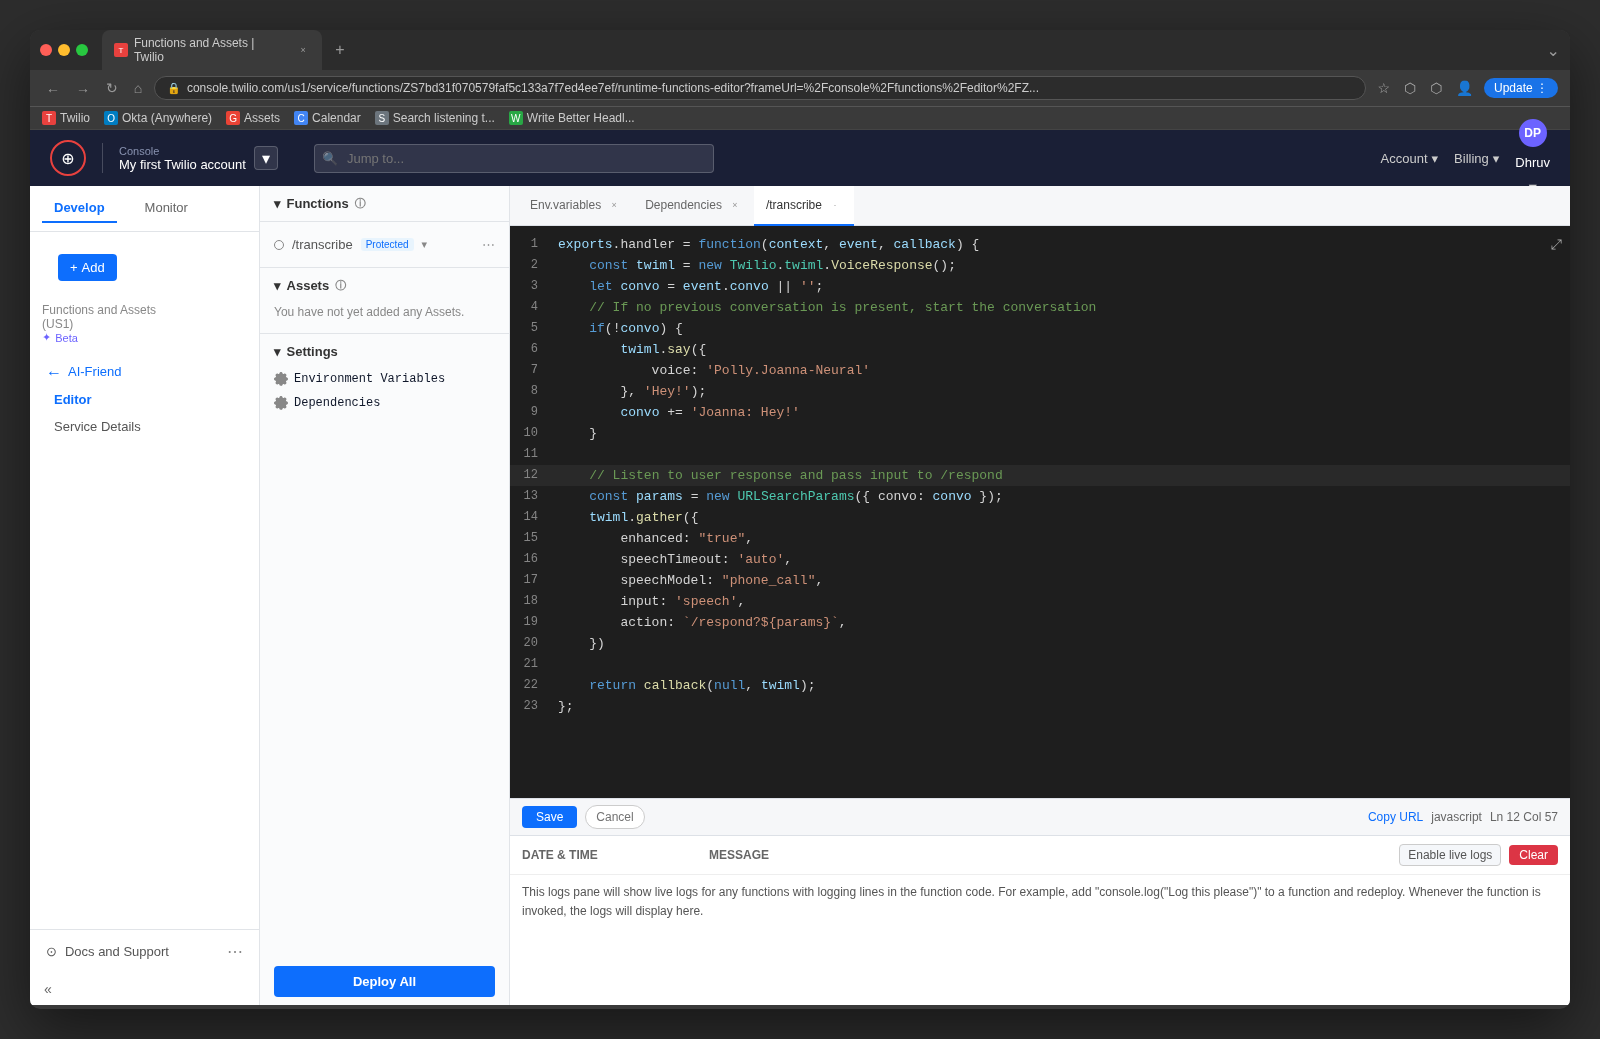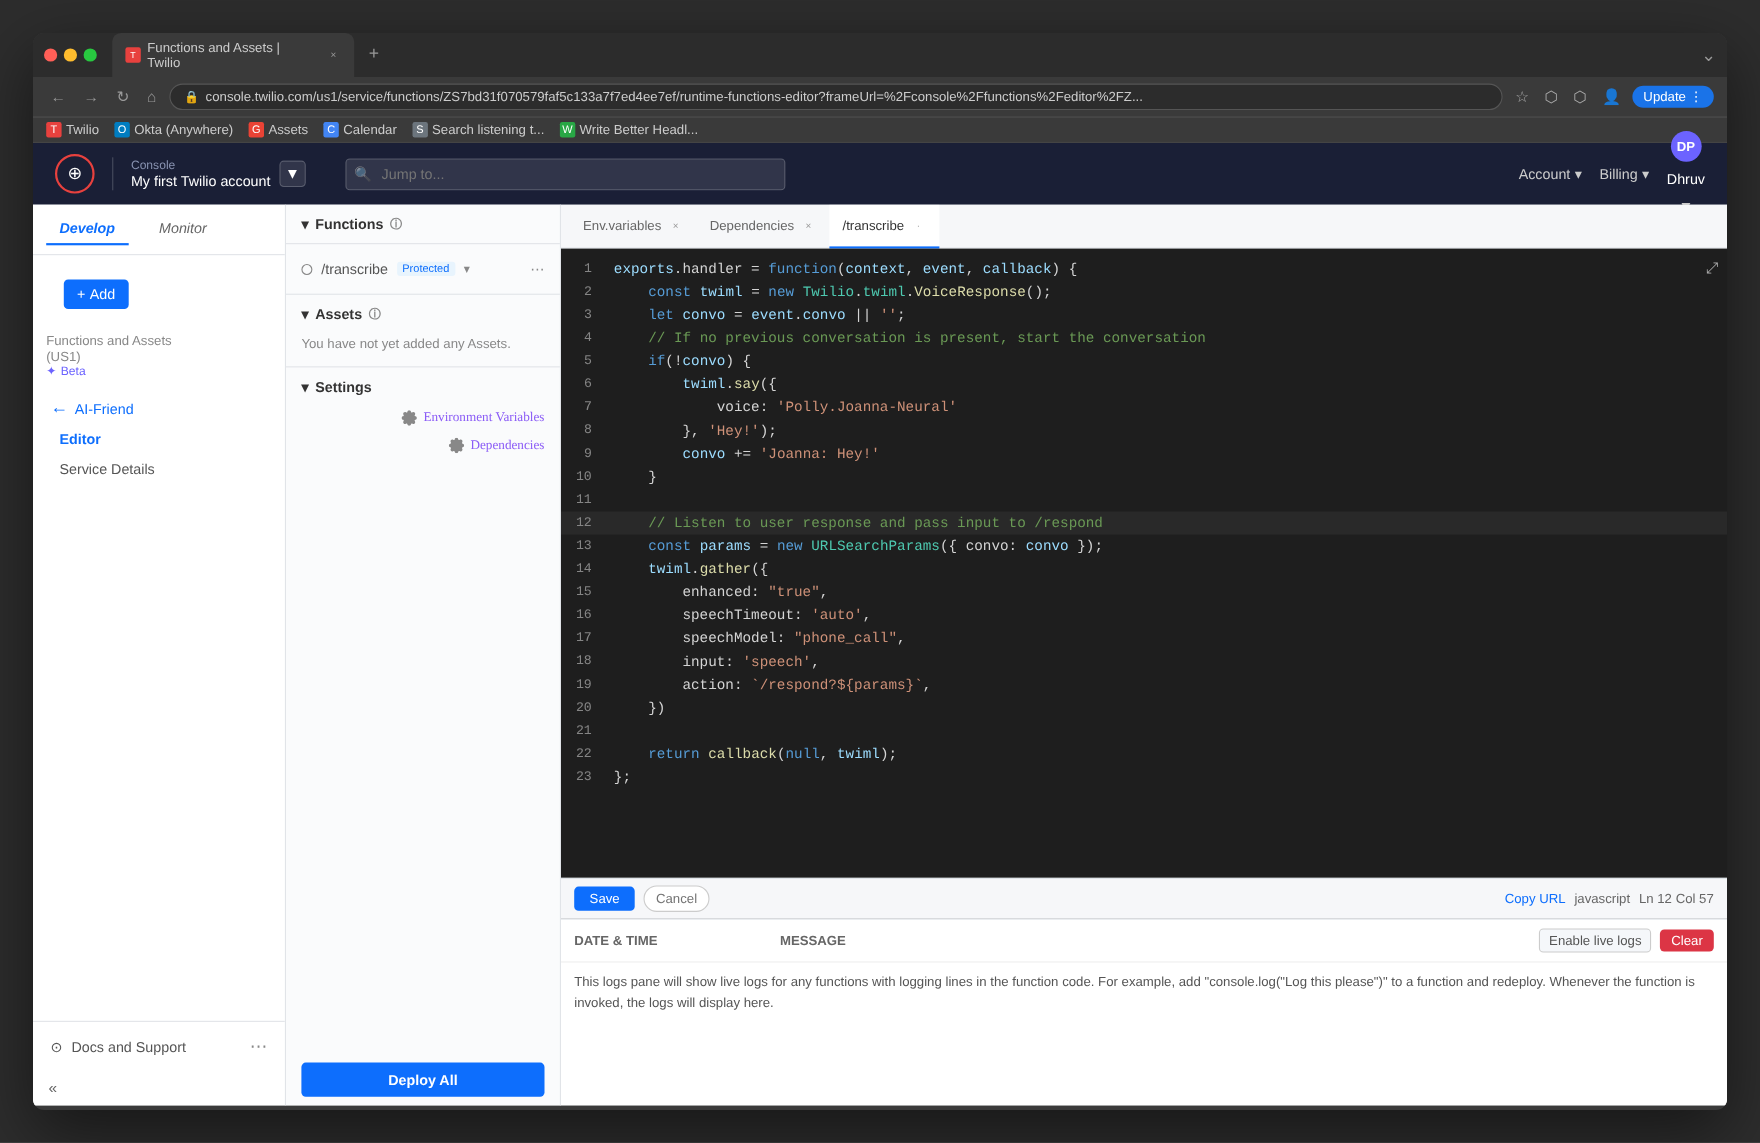--- a/index.html
+++ b/index.html
@@ -73,21 +73,21 @@
     .functions-list { padding: 8px 0; }
     .function-item { padding: 7px 14px; display: flex; align-items: center; gap: 8px; cursor: pointer; font-size: 13px; color: #555; }
     .function-dot { width: 10px; height: 10px; border-radius: 50%; border: 1.5px solid #888; }
     .assets-section { border-top: 1px solid #e1e4e8; padding: 10px 14px; }
     .assets-header { display: flex; align-items: center; justify-content: space-between; margin-bottom: 8px; }
     .assets-title { font-size: 13px; font-weight: 600; color: #333; display: flex; align-items: center; gap: 6px; }
     .assets-empty { font-size: 12px; color: #888; padding: 4px 0; }
     .settings-section { border-top: 1px solid #e1e4e8; padding: 10px 14px; }
     .settings-header { display: flex; align-items: center; justify-content: space-between; margin-bottom: 8px; }
     .settings-title { font-size: 13px; font-weight: 600; color: #333; display: flex; align-items: center; gap: 6px; }
-    .settings-item { padding: 5px 0; display: flex; align-items: center; gap: 6px; font-size: 12px; color: #8b5cf6; font-family: Liberation Serif, serif; cursor: pointer; justify-content: flex-end; }
+    .settings-item { padding: 5px 0; display: flex; align-items: center; gap: 6px; font-size: 12px; color: #0f172a; font-family: Liberation Mono, monospace; cursor: pointer; }
     .gear-icon { width: 14px; height: 14px; color: #888; }
     .service-url { font-size: 11px; color: #888; padding: 8px 14px; font-family: monospace; }
     .deploy-btn { margin: 8px 14px; background: #0d6efd; color: white; border: none; border-radius: 4px; padding: 8px; font-size: 13px; font-weight: 600; cursor: pointer; width: calc(100% - 28px); }
 
     
     .editor-area { flex: 1; display: flex; flex-direction: column; overflow: hidden; }
     .editor-tabs { display: flex; align-items: center; background: #f6f7f9; border-bottom: 1px solid #dde1e7; padding: 0 8px; height: 40px; }
     .editor-tab { display: flex; align-items: center; gap: 6px; padding: 0 12px; height: 40px; font-size: 12px; color: #666; cursor: pointer; border-bottom: 2px solid transparent; }
     .editor-tab.active { color: #333; border-bottom: 2px solid #0d6efd; background: white; }
     .editor-tab-close { width: 14px; height: 14px; border-radius: 50%; display: flex; align-items: center; justify-content: center; font-size: 9px; color: #999; cursor: pointer; }
@@ -218,21 +218,21 @@
           </div>
           <span style="color:white;font-size:13px;">Dhruv</span>
           <span style="color:#ccc;">▾</span>
         </div>
       </div>
     </div>
 
     <div class="main">
 
       <div class="sidebar">
-        <div style="padding:8px 12px;display:flex;gap:16px;border-bottom:1px solid #e1e4e8;font-style:italic;">
+        <div style="padding:8px 12px;display:flex;gap:16px;border-bottom:1px solid #e1e4e8;">
           <span class="develop-tab">Develop</span>
           <span class="monitor-tab">Monitor</span>
         </div>
         <div style="padding:10px 12px;">
           <button class="add-btn">
             <span>+</span>
             <span>Add</span>
           </button>
         </div>
         <div style="padding:4px 16px 4px 12px;font-size:12px;color:#888;">

